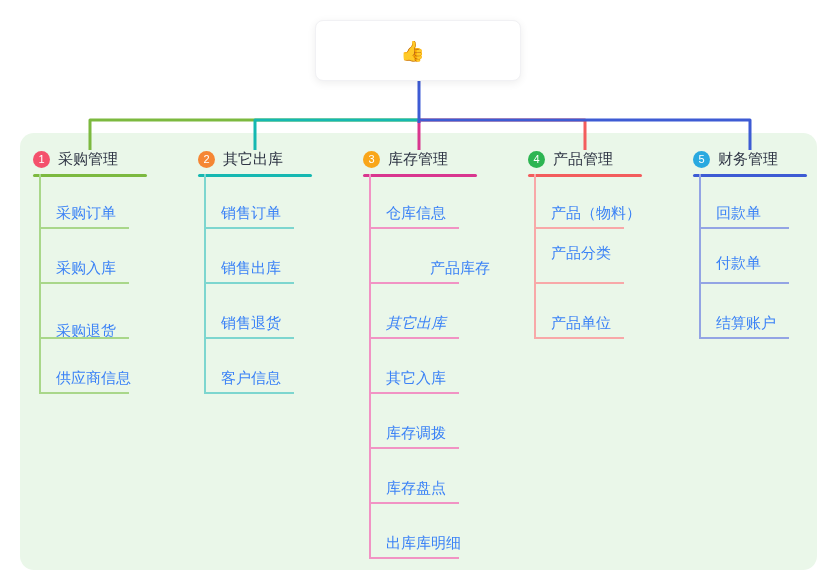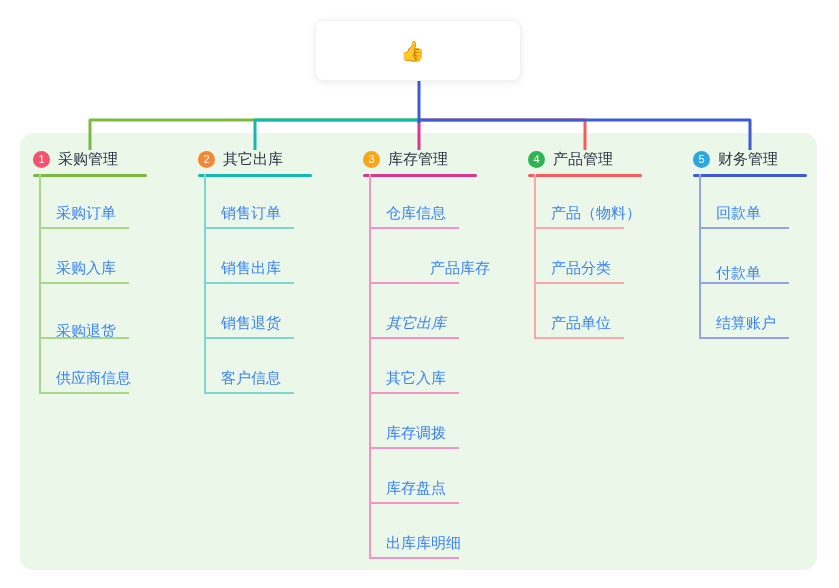--- a/index.html
+++ b/index.html
@@ -107,29 +107,29 @@
     <div class="child-label" style="left: 386px; top: 534px;">出库库明细</div>
     <div class="child-underline" style="left: 369px; top: 557px; width: 90px; background: rgb(241, 147, 196);"></div>
     <div class="branch-header" style="left: 528px; top: 149px;">
       <span class="badge" style="background: rgb(45, 181, 82);">4</span>
       <span class="branch-title">产品管理</span>
     </div>
     <div class="node-underline" style="left: 528px; top: 174px; width: 114px; background: rgb(243, 93, 93);"></div>
     <div class="child-vline" style="left: 534px; top: 174px; height: 165px; background: rgb(248, 168, 168);"></div>
     <div class="child-label" style="left: 551px; top: 204px;">产品（物料）</div>
     <div class="child-underline" style="left: 534px; top: 227px; width: 90px; background: rgb(248, 168, 168);"></div>
-    <div class="child-label" style="left: 551px; top: 259px; font-family: Liberation Mono, monospace;">产品分类</div>
+    <div class="child-label" style="left: 551px; top: 244px; font-family: Liberation Mono, monospace;">产品分类</div>
     <div class="child-underline" style="left: 534px; top: 282px; width: 90px; background: rgb(248, 168, 168);"></div>
     <div class="child-label" style="left: 551px; top: 314px;">产品单位</div>
     <div class="child-underline" style="left: 534px; top: 337px; width: 90px; background: rgb(248, 168, 168);"></div>
     <div class="branch-header" style="left: 693px; top: 149px;">
       <span class="badge" style="background: rgb(41, 169, 224);">5</span>
       <span class="branch-title">财务管理</span>
     </div>
     <div class="node-underline" style="left: 693px; top: 174px; width: 114px; background: rgb(61, 91, 212);"></div>
     <div class="child-vline" style="left: 699px; top: 174px; height: 165px; background: rgb(147, 164, 228);"></div>
     <div class="child-label" style="left: 716px; top: 204px;">回款单</div>
     <div class="child-underline" style="left: 699px; top: 227px; width: 90px; background: rgb(147, 164, 228);"></div>
-    <div class="child-label" style="left: 716px; top: 264px;">付款单</div>
+    <div class="child-label" style="left: 716px; top: 254px;">付款单</div>
     <div class="child-underline" style="left: 699px; top: 282px; width: 90px; background: rgb(147, 164, 228);"></div>
     <div class="child-label" style="left: 716px; top: 314px;">结算账户</div>
     <div class="child-underline" style="left: 699px; top: 337px; width: 90px; background: rgb(147, 164, 228);"></div>
   </div>
 
 </body></html>

